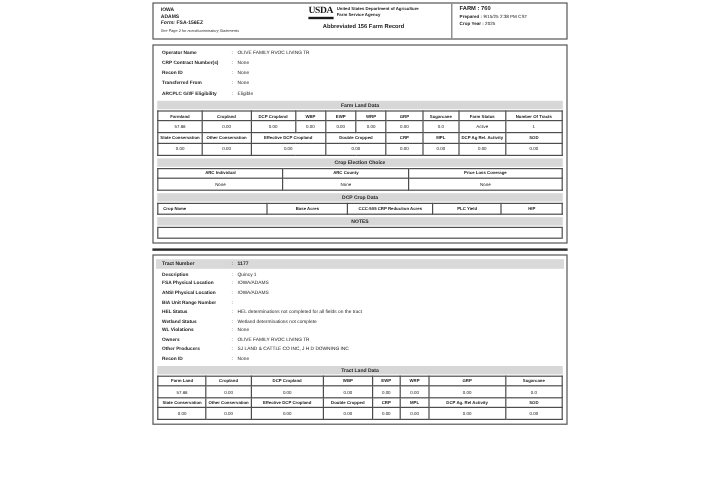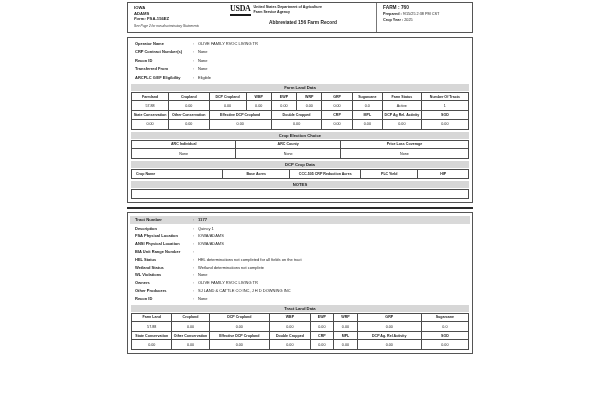--- a/index.html
+++ b/index.html
@@ -7,21 +7,21 @@
           font-family:"Liberation Sans",sans-serif;color:#222;}
   .doc{position:absolute;left:127px;top:0;width:346px;height:400px;}
   .b{font-weight:bold;}
   .i{font-style:italic;}
 
   
   .hdr{box-sizing:border-box;margin-top:2px;height:31px;border:1px solid #555;display:flex;background:#fff;}
   .hdr-left{box-sizing:border-box;width:102px;padding:2px 0 0 6px;font-size:4.2px;line-height:5.6px;}
   .hdr-left .tiny{font-size:3.2px;margin-top:2px;color:#333;}
   .hdr-center{box-sizing:border-box;width:146px;padding-top:2px;}
-  .agency-row{display:flex;align-items:flex-start;justify-content:flex-start;gap:3px;}
+  .agency-row{display:flex;align-items:flex-start;justify-content:center;gap:3px;}
   .usda-logo{display:inline-block;font-family:"Liberation Serif",serif;font-weight:bold;font-size:8px;
              line-height:8px;letter-spacing:-0.3px;color:#1a1a1a;border-bottom:2.5px solid #1a1a1a;padding-bottom:0.5px;}
   .dept{font-size:3.6px;line-height:4.6px;font-weight:bold;text-align:left;}
   .doc-title{text-align:center;font-size:4.8px;margin-top:4px;}
   .hdr-right{box-sizing:border-box;flex:1;border-left:1px solid #777;padding:2px 0 0 6px;font-size:3.8px;line-height:6.4px;}
   .farm-line{font-size:4.8px;line-height:6px;}
 
   
   .obox{box-sizing:border-box;border:1px solid #555;margin-top:4px;padding:2px 0 3px;background:#fff;}
 

